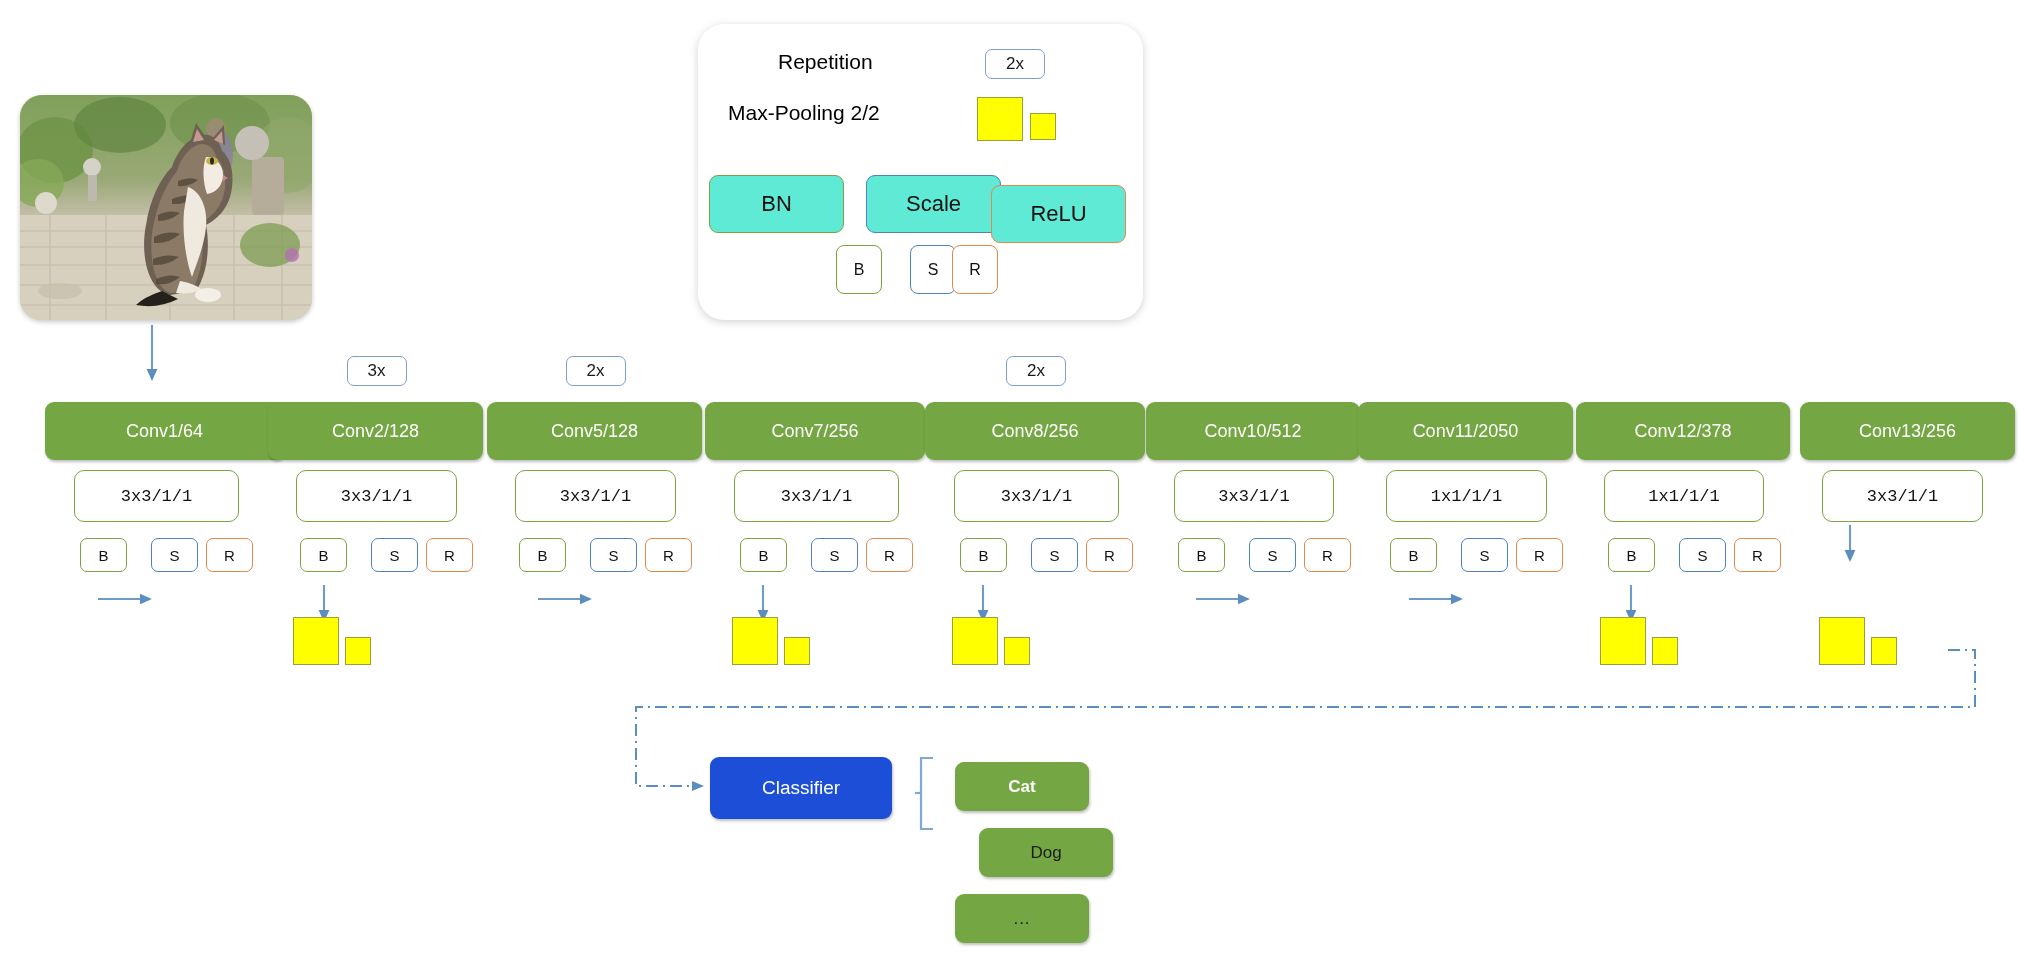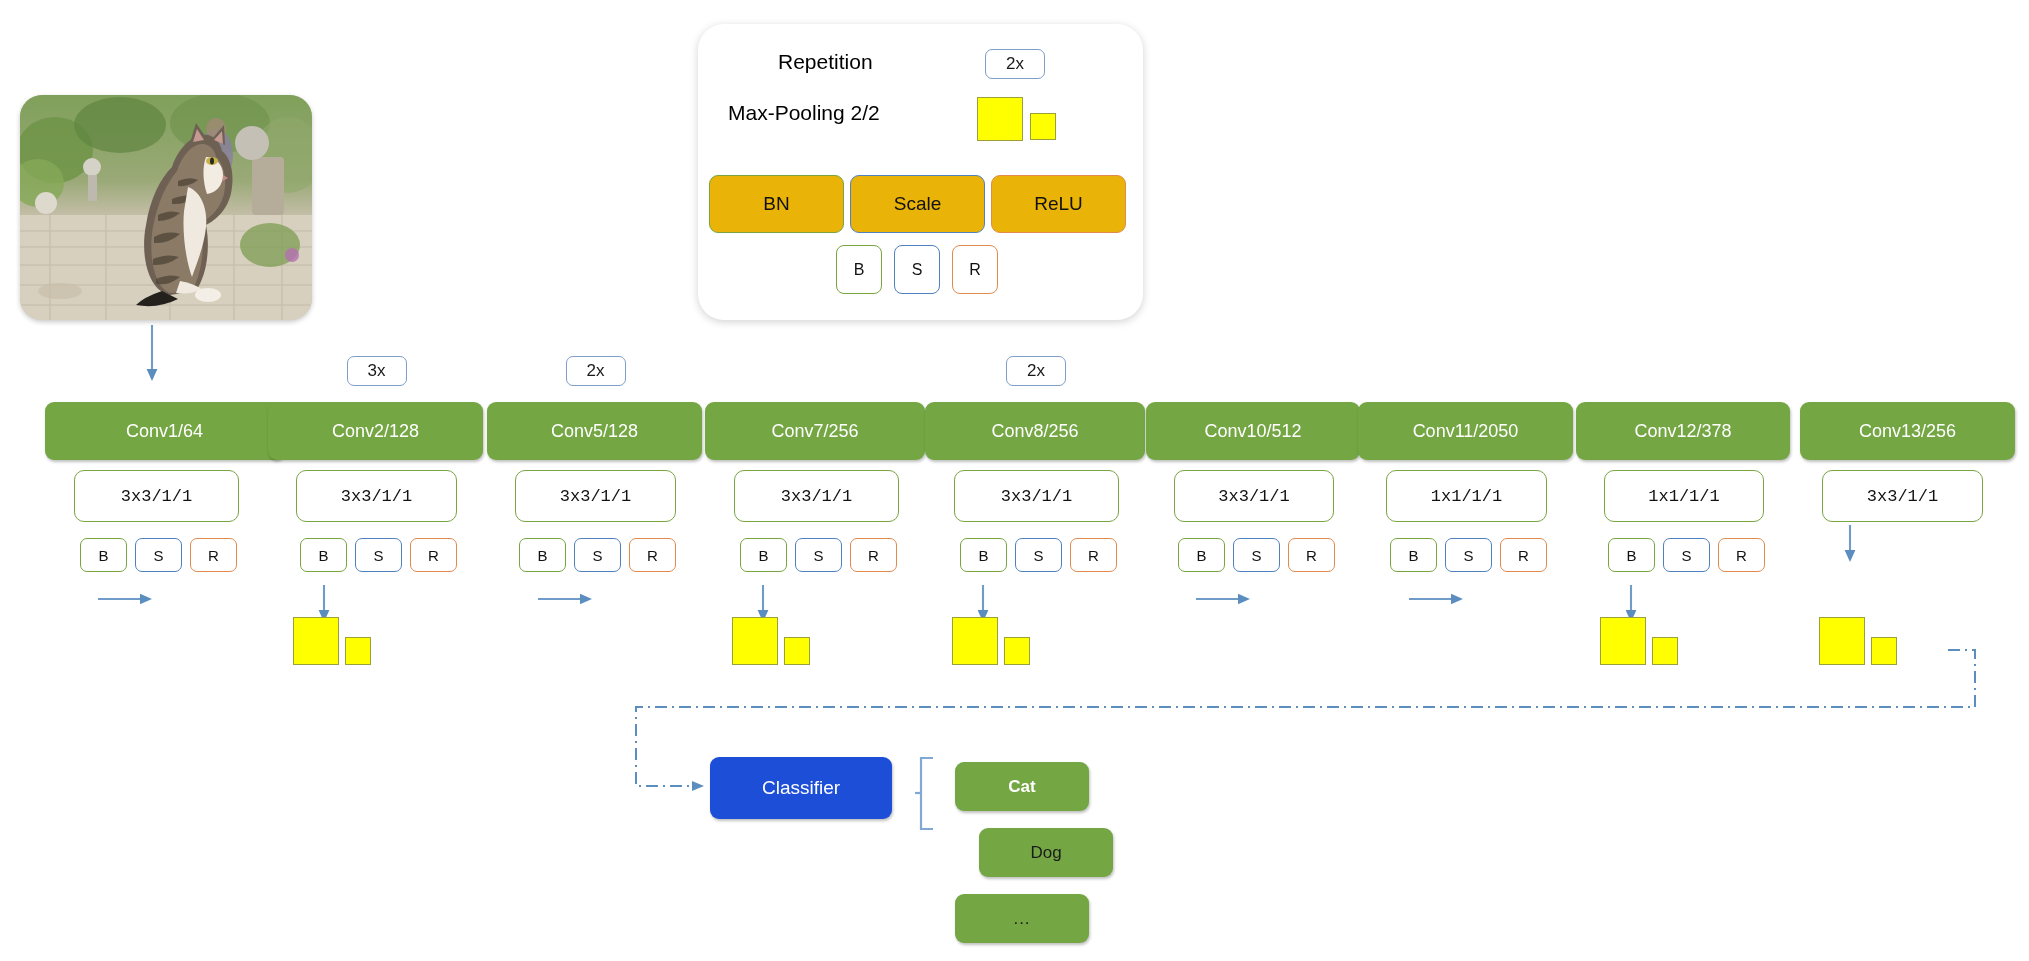--- a/index.html
+++ b/index.html
@@ -38,30 +38,30 @@
     font-size:17px;color:#1a1a1a;
   }
   #legend-rep-badge{left:985px;top:49px;width:58px;height:28px;}
 
   .pool-big{background:#ffff00;border:1.4px solid #9aa03a;}
   .pool-small{background:#ffff00;border:1.4px solid #9aa03a;}
   #legend-pool-big{left:977px;top:97px;width:44px;height:42px;}
   #legend-pool-small{left:1030px;top:113px;width:24px;height:25px;}
 
   .bsr-wide{
-    height:56px;border-radius:9px;background:#eab308;
-    display:flex;align-items:center;justify-content:center;
-    font-size:19px;color:#111;
+    height:56px;border-radius:9px;background:#5eead4;
+    display:flex;align-items:center;justify-content:center;
+    font-size:22px;color:#111;
   }
   .bn-border{border:1.4px solid #79a541;}
-  .sc-border{border:1.4px solid #4f81bd;}
+  .sc-border{border:1.4px solid #4f81bd;margin-left:16px;}
   .re-border{border:1.4px solid #e08a4e;}
   #legend-bn{left:709px;top:175px;width:133px;}
   #legend-scale{left:850px;top:175px;width:133px;}
-  #legend-relu{left:991px;top:175px;width:133px;}
+  #legend-relu{left:991px;top:185px;width:133px;}
 
   .bsr-small{
     width:44px;height:47px;border-radius:8px;background:#fff;
     display:flex;align-items:center;justify-content:center;
     font-size:16px;color:#111;
   }
   #legend-b{left:836px;top:245px;}
   #legend-s{left:894px;top:245px;}
   #legend-r{left:952px;top:245px;}
 

